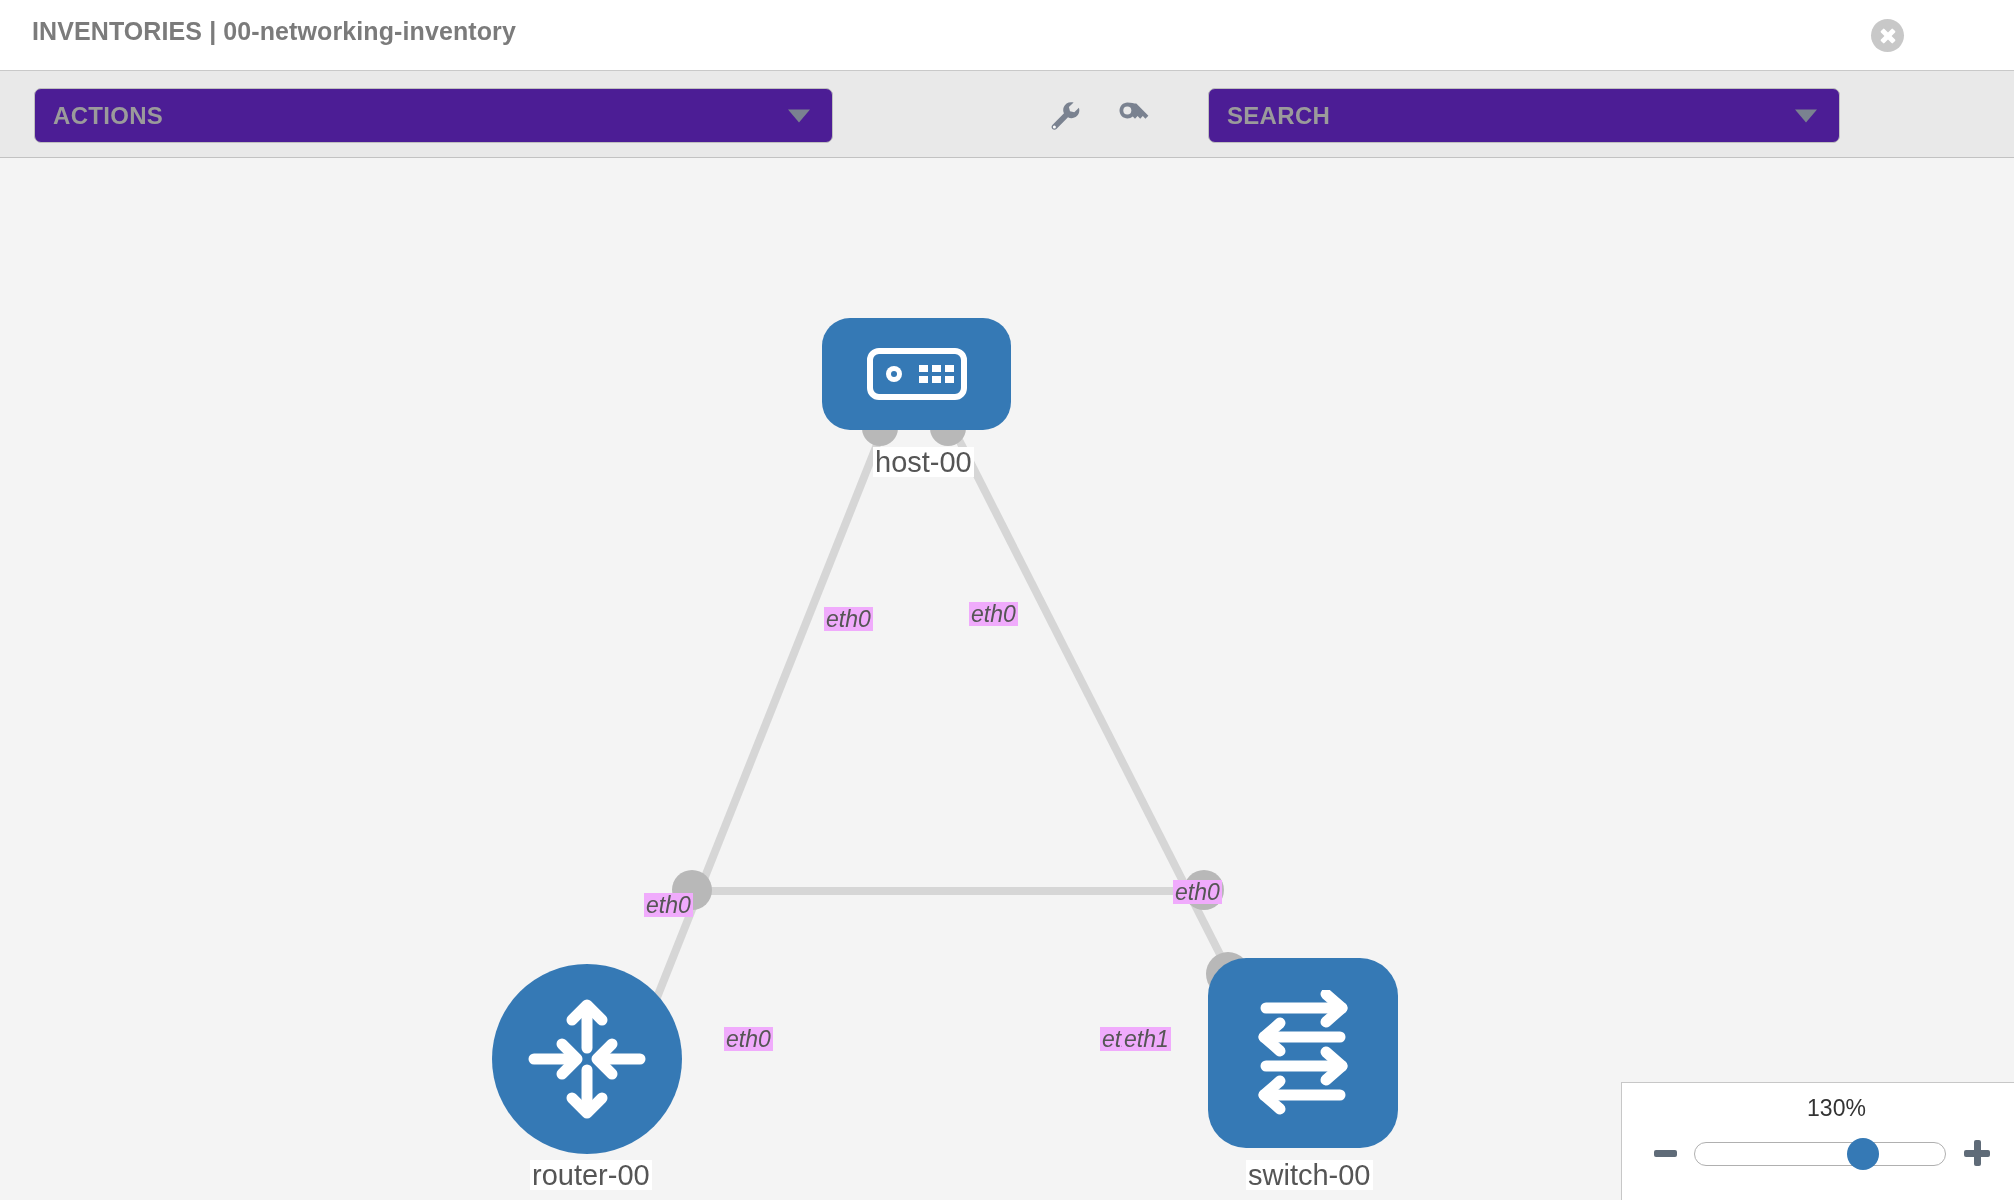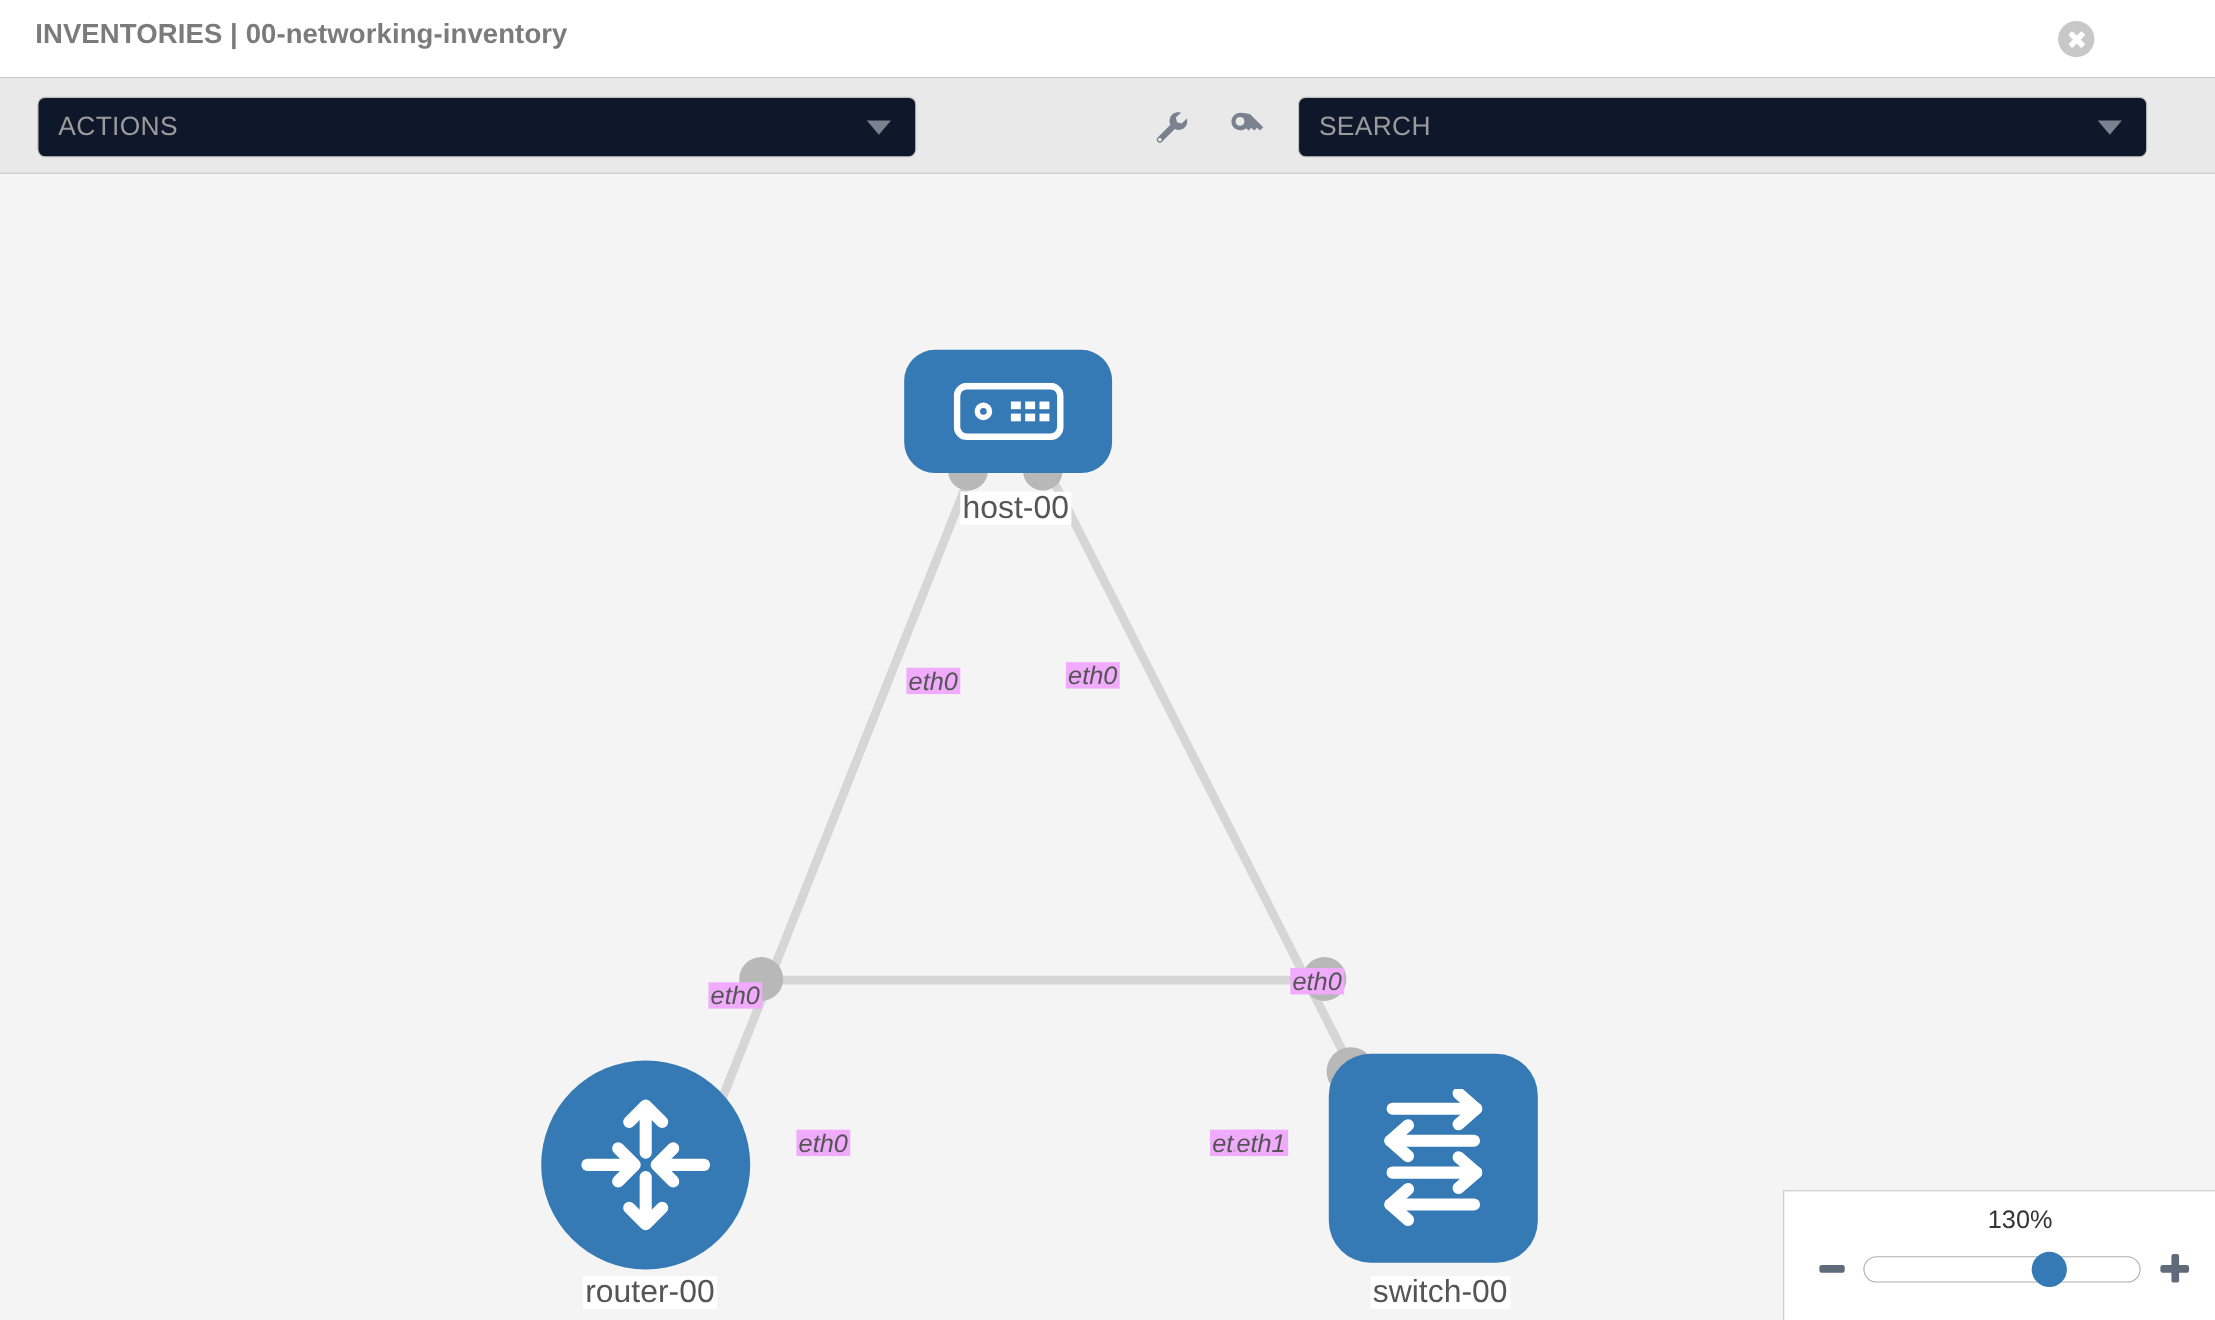--- a/index.html
+++ b/index.html
@@ -66,25 +66,26 @@
     left: 0; top: 70px;
     width: 2014px;
     height: 88px;
     background: #e9e9e9;
     border-top: 1px solid #c9c9c9;
     border-bottom: 1px solid #c2c2c2;
     box-sizing: border-box;
   }
   .select-box {
     position: absolute;
-    background: #0f172a;
+    background: #4c1d95;
     border: 1px solid #bfbfbf;
     border-radius: 7px;
     box-sizing: border-box;
     cursor: pointer;
+    font-weight: bold;
   }
   .select-box .sel-text {
     position: absolute;
     left: 18px;
     top: 50%;
     transform: translateY(-50%);
     font-size: 24px;
     color: #9b9b9b;
     letter-spacing: 0.3px;
     white-space: nowrap;
@@ -99,23 +100,23 @@
     border-right: 11px solid transparent;
     border-top: 13px solid #7a8290;
   }
   #actions-select {
     left: 34px;
     top: 17px;
     width: 799px;
     height: 55px;
   }
   #search-select {
-    left: 1180px;
+    left: 1208px;
     top: 17px;
-    width: 772px;
+    width: 632px;
     height: 55px;
   }
 
   .tool-icon {
     position: absolute;
     top: 25px;
     width: 40px;
     height: 40px;
     cursor: pointer;
   }

